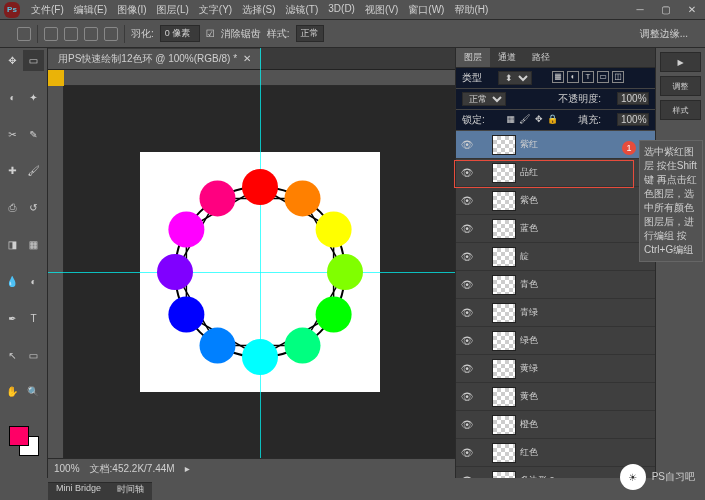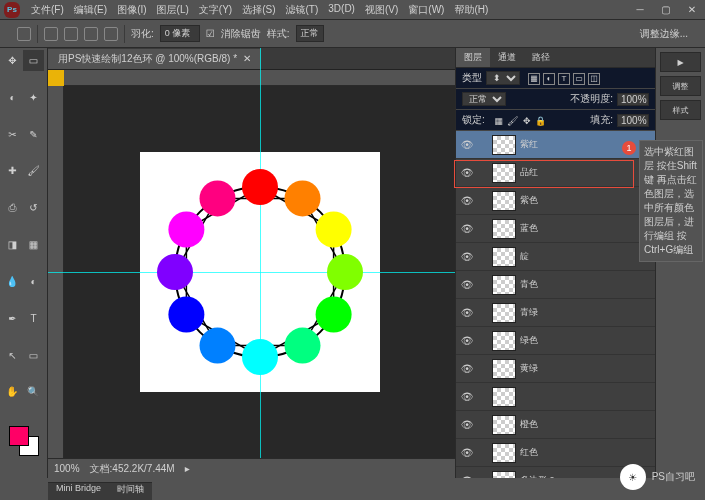--- a/index.html
+++ b/index.html
@@ -31,21 +31,21 @@
 .ruler-v{position:absolute;top:38px;left:0;width:16px;bottom:20px;background:#535353;border-right:1px solid #2a2a2a}
 .canvas-viewport{position:absolute;top:38px;left:16px;right:0;bottom:20px;background:#282828;display:flex;align-items:center;justify-content:center}
 .canvas{width:240px;height:240px;background:#fff;position:relative}
 .guide-h{position:absolute;left:-200px;right:-200px;height:1px;background:#00ffff;opacity:0.7}
 .guide-v{position:absolute;top:-200px;bottom:-200px;width:1px;background:#00ffff;opacity:0.7}
 .status{position:absolute;bottom:0;left:0;right:0;height:20px;background:#535353;border-top:1px solid #2a2a2a;display:flex;align-items:center;padding:0 6px;gap:10px;font-size:9px}
 .panels{width:200px;background:#0f172a;border-left:1px solid #2a2a2a;display:flex;flex-direction:column}
 .panel-tabs{display:flex;background:#3a3a3a;height:20px;border-bottom:1px solid #2a2a2a}
 .panel-tab{padding:3px 8px;font-size:9px;cursor:pointer}
 .panel-tab.active{background:#535353}
-.panel-row{display:flex;align-items:flex-end;padding:3px 6px;gap:4px;font-size:9px;border-bottom:1px solid #444}
+.panel-row{display:flex;align-items:flex-start;padding:3px 6px;gap:16px;font-size:9px;border-bottom:1px solid #444}
 .panel-row select{background:#3a3a3a;border:1px solid #2a2a2a;font-size:9px;padding:0 2px}
 .panel-row .val{background:#3a3a3a;border:1px solid #2a2a2a;padding:0 3px;width:32px;text-align:right}
 .layer-list{flex:1;overflow-y:auto;background:#3f3f3f}
 .layer{display:flex;align-items:center;height:28px;border-bottom:1px solid #333;padding:0 4px;gap:4px}
 .layer.sel{background:#5a7aa0}
 .layer .eye{width:14px;height:14px;display:flex;align-items:center;justify-content:center;cursor:pointer}
 .layer .thumb{width:24px;height:20px;background:repeating-conic-gradient(#ccc 0 25%,#fff 0 50%) 0 0/8px 8px;border:1px solid #222;flex-shrink:0}
 .layer .name{font-size:9px;flex:1}
 .right-strip{width:50px;background:#535353;border-left:1px solid #2a2a2a;padding:4px;display:flex;flex-direction:column;gap:4px}
 .strip-btn{height:20px;background:#3a3a3a;display:flex;align-items:center;justify-content:center;font-size:8px;cursor:pointer;border:1px solid #2a2a2a}
@@ -259,20 +259,21 @@
         <div class="layer">
           <div class="eye">👁</div>
           <div style="width:10px"></div>
           <div class="thumb"></div>
           <div class="name">黄绿</div>
         </div>
         <div class="layer">
           <div class="eye">👁</div>
           <div style="width:10px"></div>
           <div class="thumb"></div>
+          <div class="name">黄色</div>
         </div>
         <div class="layer">
           <div class="eye">👁</div>
           <div style="width:10px"></div>
           <div class="thumb"></div>
           <div class="name">橙色</div>
         </div>
         <div class="layer">
           <div class="eye">👁</div>
           <div style="width:10px"></div>

